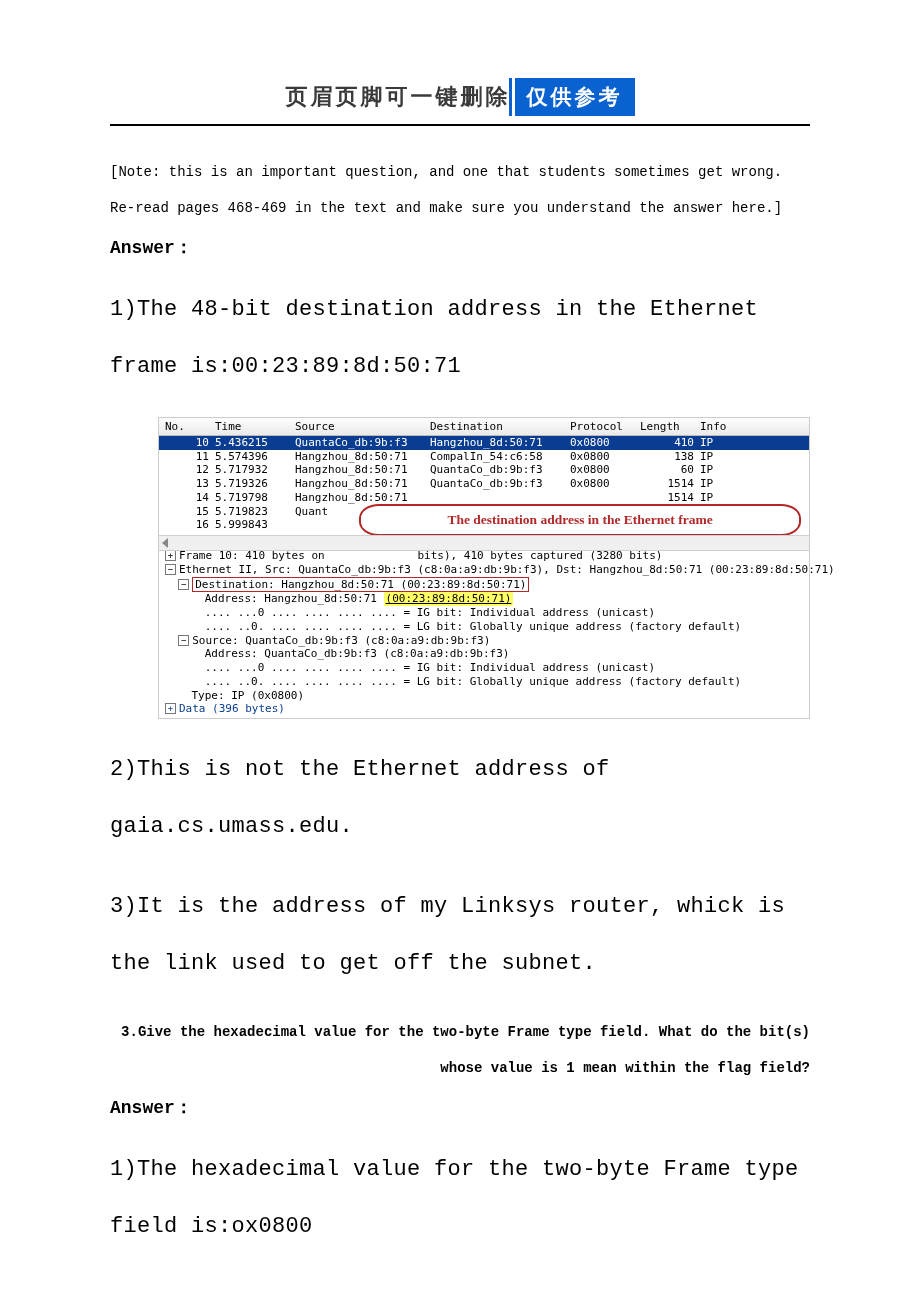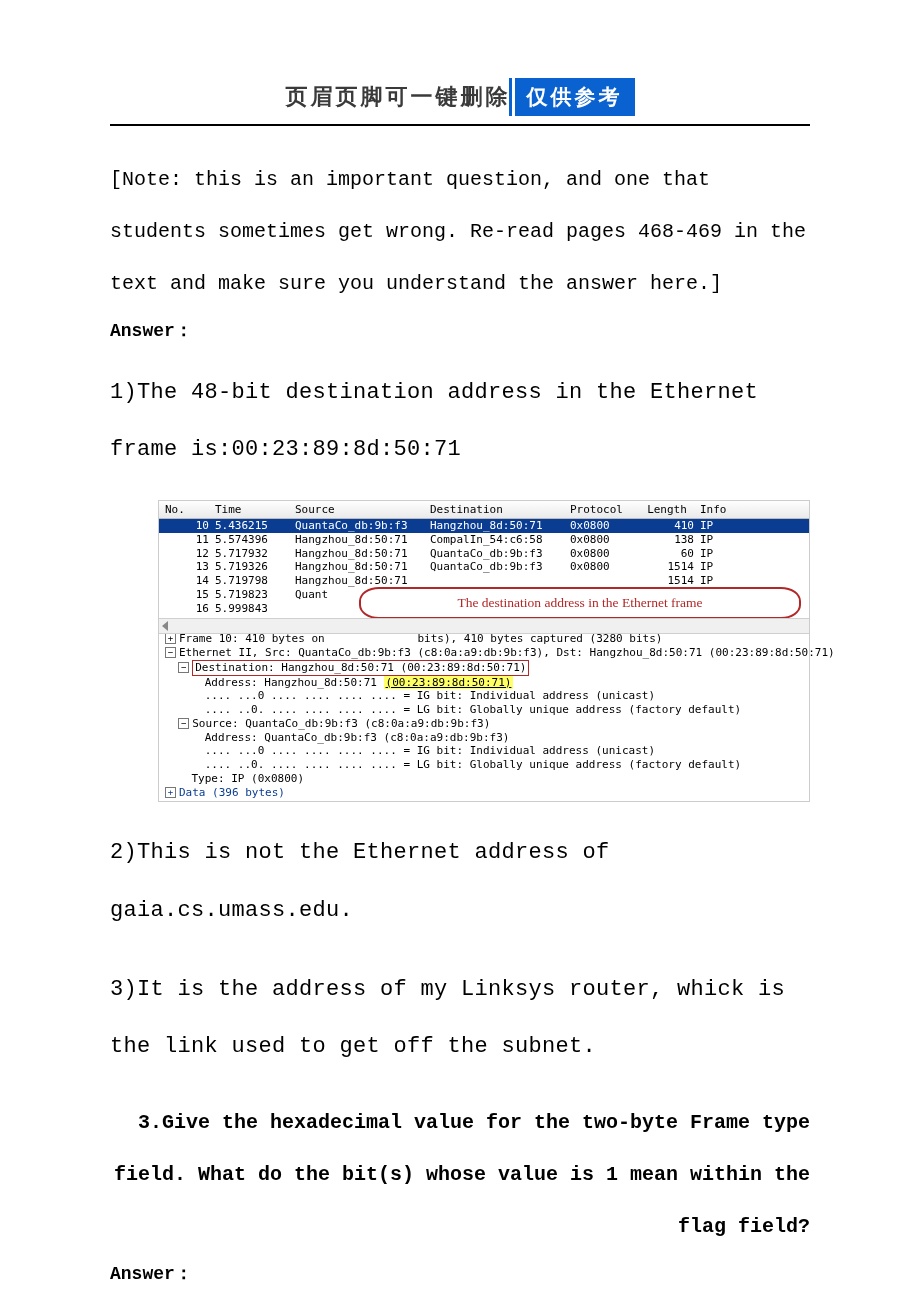--- a/index.html
+++ b/index.html
@@ -45,21 +45,21 @@
     width: 3px;
     background: #0a62d0;
   }
   .hr {
     border: none;
     border-top: 2px solid #000;
     margin: 6px 0 28px 0;
   }
   .para {
     font-family: "Courier New", "SimSun", monospace;
-    font-size: 20px;
+    font-size: 14px;
     line-height: 2.6;
     margin: 0 0 4px 0;
   }
   .bold { font-weight: 700; text-align: right; }
   .mono {
     font-family: Liberation Mono, monospace;
     font-size: 22px;
     line-height: 2.6;
     letter-spacing: 0.3px;
   }
@@ -95,34 +95,35 @@
     padding: 0 6px;
     color: #000;
   }
   .pkt-row.sel {
     background: #0a3d91;
     color: #fff;
   }
   .pkt-row .num { text-align: right; padding-right: 6px; }
   .pkt-row .len { text-align: right; padding-right: 6px; }
   .pkt-head .num { text-align: left; }
-  .pkt-head .len { text-align: center; padding-right: 6px; }
+  .pkt-head .len { text-align: left; padding-right: 6px; }
 
   .callout {
     position: absolute;
     left: 200px;
     right: 8px;
     top: 86px;
     height: 28px;
     border: 2px solid #b22828;
     border-radius: 20px / 14px;
     background: #fff;
     display: flex;
     align-items: center;
     justify-content: center;
+    font-weight: bold;
   }
   .callout-text {
     font-family: "Times New Roman", serif;
     color: #b22828;
     font-size: 13.5px;
   }
 
   .scroll-left {
     position: absolute;
     left: 0;

